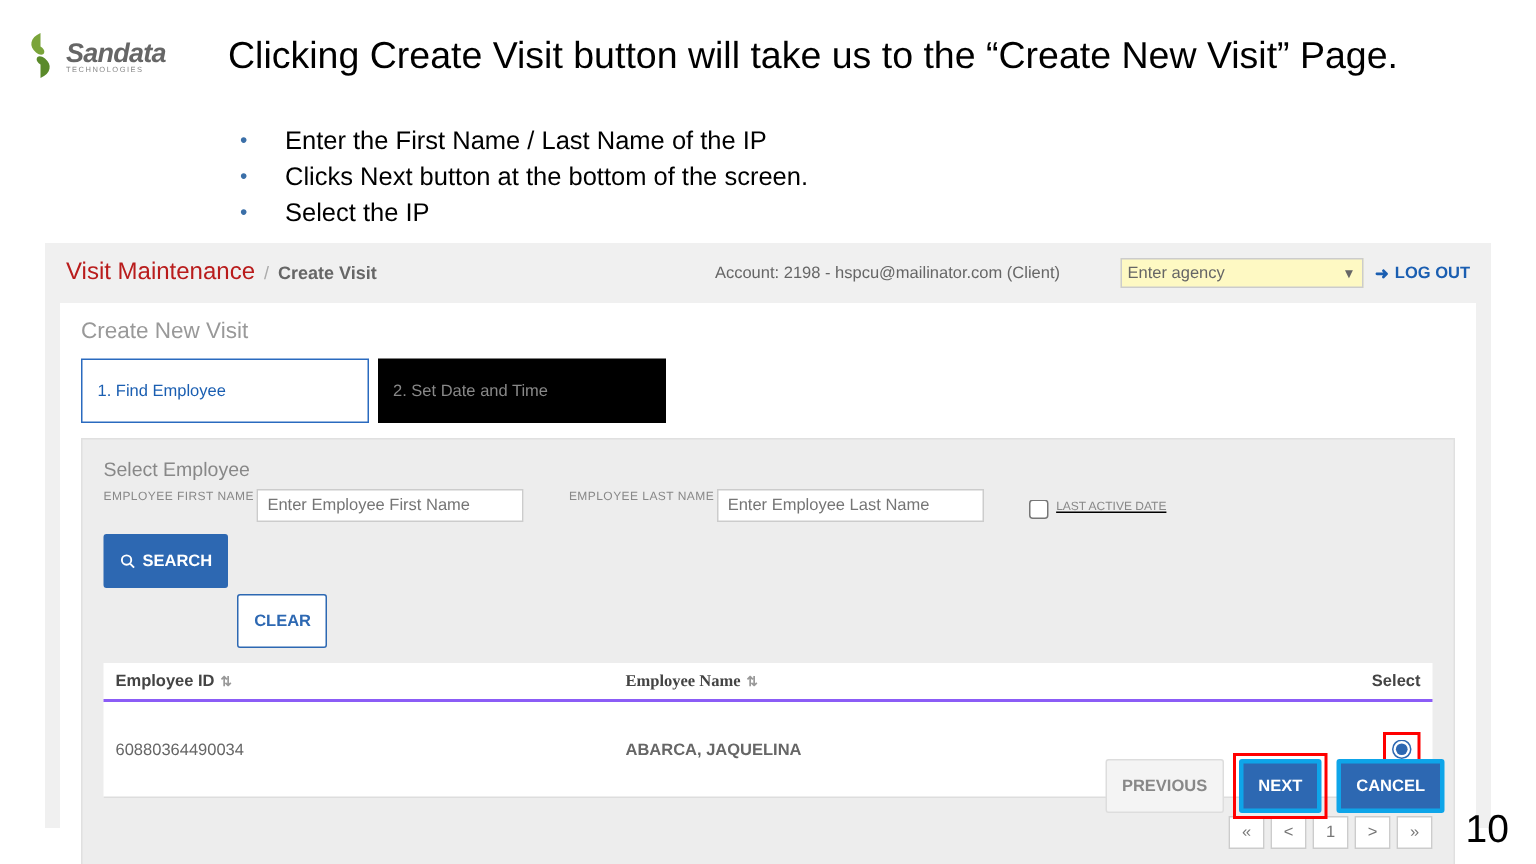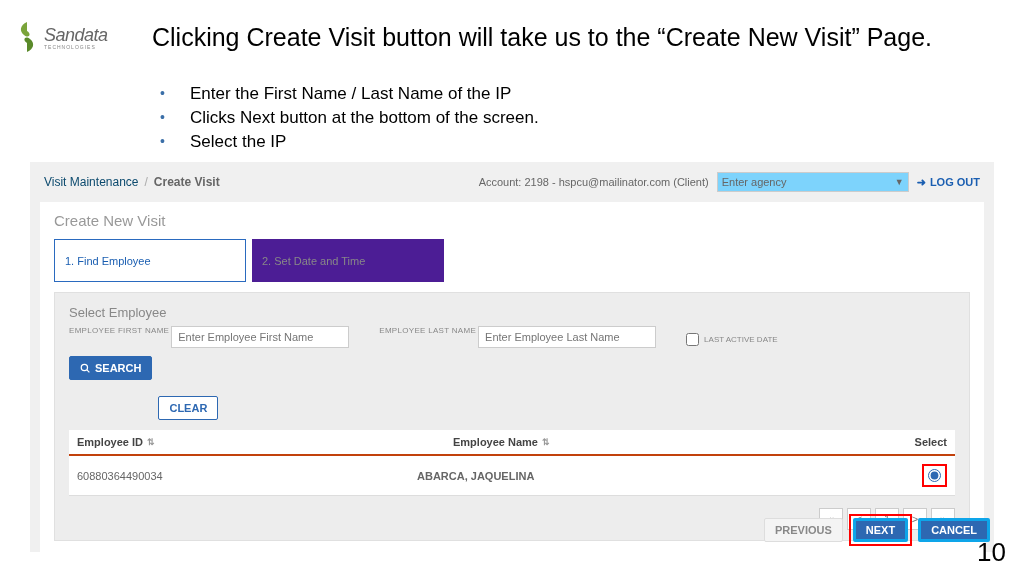--- a/index.html
+++ b/index.html
@@ -1,80 +1,80 @@
 <!DOCTYPE html>
 <html><head>
 <meta charset="utf-8">
 <style>
   * { box-sizing: border-box; margin: 0; padding: 0; }
   body { width: 1024px; height: 576px; font-family: Arial, sans-serif; background: #fff; position: relative; overflow: hidden; }
 
   .logo { position: absolute; top: 20px; left: 14px; display: flex; align-items: center; gap: 4px; }
   .logo-mark { width: 26px; height: 34px; position: relative; }
-  .logo-text { font-style: italic; font-weight: 400; color: #666; font-size: 18px; letter-spacing: -0.5px; }
+  .logo-text { font-style: italic; font-weight: 700; color: #666; font-size: 18px; letter-spacing: -0.5px; }
   .logo-sub { font-size: 5px; letter-spacing: 1px; color: #888; display: block; margin-top: -2px; }
 
   .slide-heading { position: absolute; top: 22px; left: 152px; width: 812px; font-size: 25px; color: #000; line-height: 1.25; }
   .bullets { position: absolute; top: 82px; left: 160px; font-size: 17px; color: #000; }
   .bullets li { list-style: none; padding: 0 0 0 30px; position: relative; line-height: 1.4; }
   .bullets li::before { content: "•"; color: #3b6fa8; position: absolute; left: 0; font-size: 14px; top: 2px; }
 
   .app { position: absolute; top: 162px; left: 30px; right: 30px; height: 390px; background: #f0f0f0; font-family: "Segoe UI", Arial, sans-serif; }
   .app-header { padding: 10px 14px; display: flex; align-items: center; font-size: 12px; color: #888; }
-  .breadcrumb-main { font-size: 12px; color: #0c4a6e; }
+  .breadcrumb-main { font-size: 16px; color: #b91c1c; }
   .breadcrumb-sep { margin: 0 6px; color: #aaa; }
   .breadcrumb-current { font-weight: 600; color: #666; font-size: 12px; }
   .app-header-right { margin-left: auto; display: flex; align-items: center; gap: 8px; font-size: 11px; color: #666; justify-content: center; }
-  .agency-select { width: 192px; height: 20px; border: 1px solid #ccc; background: #7dd3fc; font-size: 11px; padding: 0 4px; display: flex; align-items: center; justify-content: space-between; }
+  .agency-select { width: 162px; height: 20px; border: 1px solid #ccc; background: #fef9c3; font-size: 11px; padding: 0 4px; display: flex; align-items: center; justify-content: space-between; margin-left: 32px; }
   .agency-select .caret { font-size: 9px; color: #666; }
   .logout { color: #1a5eb1; font-weight: 700; font-size: 11px; display: flex; align-items: center; gap: 4px; }
   .logout-icon { color: #1a5eb1; font-weight: bold; }
 
   .card { margin: 0 10px 8px 10px; background: #fff; padding: 10px 14px 14px 14px; }
   .card-title { font-size: 15px; color: #999; }
 
   .steps { display: flex; gap: 6px; margin-top: 10px; }
   .step { width: 192px; height: 43px; font-size: 11px; display: flex; align-items: center; padding: 0 10px; }
   .step.active { background: #fff; border: 1px solid #2a6abf; color: #1a5eb1; }
-  .step.inactive { background: #4c1d95; color: #888; }
+  .step.inactive { background: #000000; color: #888; }
 
   .panel { background: #ededed; border: 1px solid #e0e0e0; margin: 10px 0 0 0; padding: 12px 14px 10px 14px; }
   .panel-title { font-size: 13px; color: #888; margin-bottom: 6px; }
   .field-row { display: flex; gap: 30px; align-items: flex-end; }
   .field { display: flex; gap: 2px; }
   .field-label { font-size: 8px; letter-spacing: 0.3px; color: #888; }
   .field input[type=text] { width: 178px; height: 22px; border: 1px solid #ccc; padding: 0 6px; font-size: 11px; color: #888; }
-  .check-row { display: flex; align-items: center; gap: 5px; margin-bottom: 2px; }
+  .check-row { display: flex; gap: 5px; margin-bottom: 2px; text-decoration: underline; }
   .check-row input { width: 13px; height: 13px; }
   .check-row span { font-size: 8px; color: #888; }
 
   .btn-row { margin-top: 8px; display: flex; gap: 6px; }
-  .btn { height: 24px; padding: 0 10px; font-size: 11px; font-weight: 700; border-radius: 2px; display: inline-flex; align-items: center; gap: 5px; cursor: pointer; }
+  .btn { height: 36px; padding: 0 10px; font-size: 11px; font-weight: 700; border-radius: 2px; display: inline-flex; align-items: center; gap: 5px; cursor: pointer; }
   .btn-primary { background: #2d68b2; color: #fff; border: 1px solid #2d68b2; }
   .btn-outline { background: #fff; color: #2d68b2; border: 1px solid #2d68b2; margin-top: 40px; }
   .search-icon { width: 10px; height: 10px; }
 
   .table { margin-top: 10px; background: #fff; }
-  .thead { display: flex; border-bottom: 2px solid #c2410c; padding: 6px 8px; gap: 36px; }
+  .thead { display: flex; border-bottom: 2px solid #8b5cf6; padding: 6px 8px; }
   .th { font-size: 11px; font-weight: 700; color: #444; display: flex; align-items: center; gap: 4px; }
   .th.id { width: 340px; }
-  .th.name { flex: 1; }
+  .th.name { flex: 1; font-family: Liberation Serif, serif; }
   .th.sel { width: 60px; justify-content: flex-end; }
   .sort-icon { font-size: 9px; color: #999; }
-  .trow { display: flex; padding: 8px 8px; border-bottom: 1px solid #ddd; font-size: 11px; color: #666; align-items: center; }
+  .trow { display: flex; padding: 20px 8px; border-bottom: 1px solid #ddd; font-size: 11px; color: #666; align-items: center; }
   .td.id { width: 340px; }
   .td.name { flex: 1; font-weight: bold; }
   .td.sel { width: 60px; display: flex; justify-content: flex-end; }
   .radio-highlight { border: 2px solid red; padding: 3px 4px; display: inline-flex; }
   .radio-highlight input { accent-color: #2d68b2; }
 
   .pager { display: flex; gap: 4px; justify-content: flex-end; margin-top: 12px; }
   .pager div { width: 24px; height: 22px; border: 1px solid #ccc; background: #fff; display: flex; align-items: center; justify-content: center; font-size: 11px; color: #777; }
 
-  .footer-btns { position: absolute; right: 4px; bottom: 6px; display: flex; gap: 6px; align-items: center; }
+  .footer-btns { position: absolute; right: 31px; bottom: 6px; display: flex; gap: 6px; align-items: center; }
   .btn-ghost { background: #f4f4f4; color: #888; border: 1px solid #ddd; }
   .btn-next-wrap { border: 2px solid red; padding: 2px; }
   .btn-solid { background: #2d68b2; color: #fff; border: 3px solid #0ea5e9; }
 
   .page-num { position: absolute; bottom: 8px; right: 18px; font-size: 26px; color: #000; }
 </style>
 </head>
 <body>
 
 <div class="logo">

